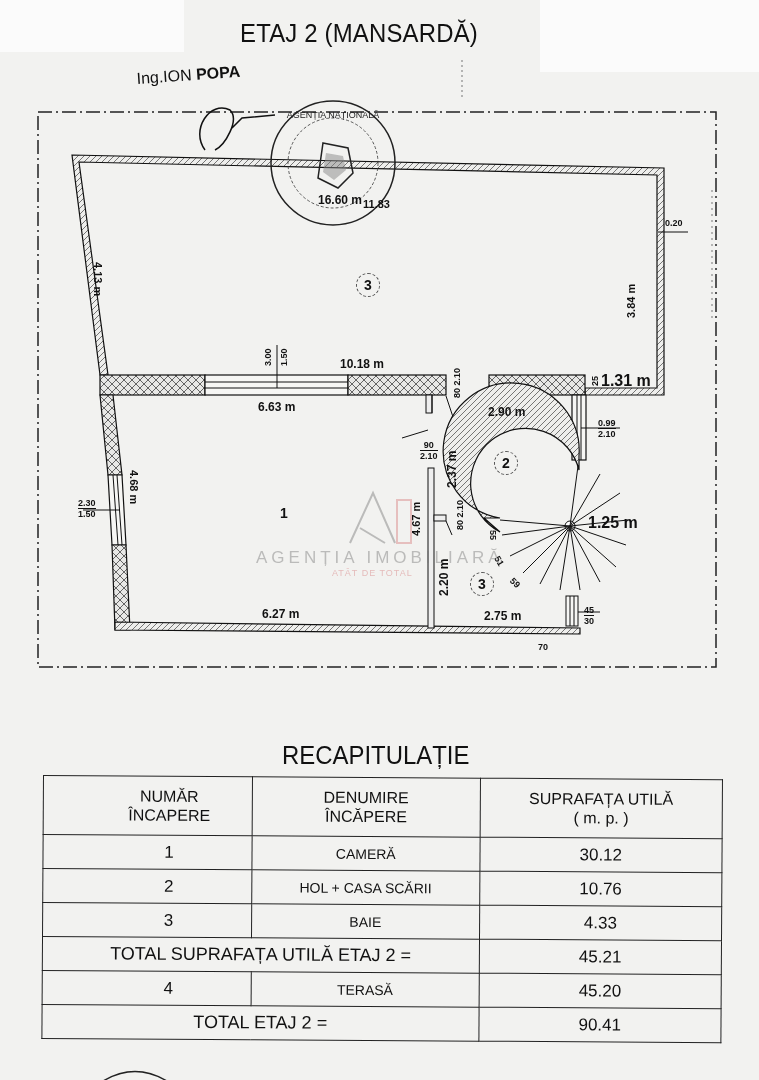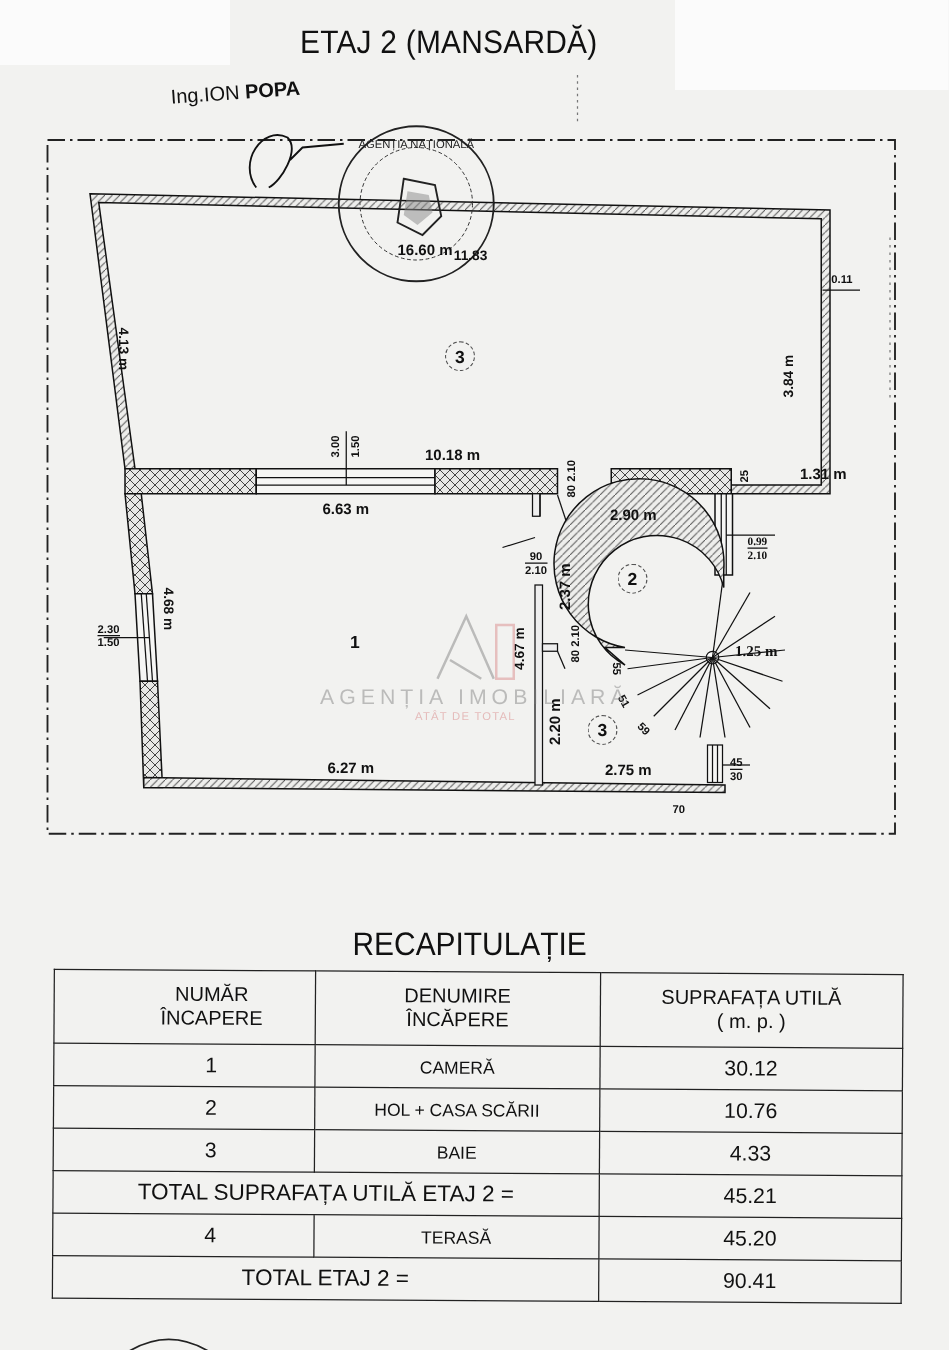--- a/index.html
+++ b/index.html
@@ -126,47 +126,47 @@
   <circle cx="65" cy="65" r="45" fill="none" stroke="#333" stroke-width="0.8" stroke-dasharray="3,2"></circle>
   <polygon points="55,45 80,50 85,75 70,90 50,80" fill="none" stroke="#222" stroke-width="1.5"></polygon>
   <path d="M58,55 L75,58 L78,72 L66,82 L55,74 Z" fill="#888" opacity="0.5"></path>
   <text x="65" y="20" font-size="9" text-anchor="middle" font-family="Liberation Sans, sans-serif" fill="#222">AGENȚIA NAȚIONALĂ</text>
   <text x="95" y="110" font-size="11" font-weight="bold" font-family="Liberation Sans, sans-serif" fill="#111">11.83</text>
 </svg>
 
 <div class="dim" style="left:318px;top:193px;font-size:12px;">16.60 m</div>
 <div class="dim v" style="left:104px;top:262px;">4.13 m</div>
 <div class="dim vr" style="left:625px;top:318px;">3.84 m</div>
-<div class="dim" style="left:665px;top:218px;font-size:9px;">0.11</div>
+<div class="dim" style="left:665px;top:218px;font-size:9px;">0.20</div>
 <div class="dim" style="left:340px;top:357px;font-size:12px;">10.18 m</div>
 <div class="dim vr" style="left:263px;top:366px;font-size:9px;">3.00</div>
 <div class="dim vr" style="left:279px;top:366px;font-size:9px;">1.50</div>
 <div class="dim" style="left:258px;top:400px;font-size:12px;">6.63 m</div>
 <div class="dim v" style="left:140px;top:470px;">4.68 m</div>
 <div class="dim vr" style="left:410px;top:536px;">4.67 m</div>
 <div class="dim" style="left:262px;top:607px;font-size:12px;">6.27 m</div>
 <div class="frac" style="left:78px;top:498px;text-align:right;">
     <span class="top">2.30</span>
     <span>1.50</span>
   </div>
 <div class="frac" style="left:420px;top:440px;">
     <span class="top">90</span>
     <span>2.10</span>
   </div>
 <div class="dim vr" style="left:452px;top:398px;font-size:9px;line-height:10px;"><span>80</span> <span>2.10</span></div>
 <div class="dim vr" style="left:455px;top:530px;font-size:9px;"><span>80</span> <span>2.10</span></div>
 <div class="dim" style="left:488px;top:405px;font-size:12px;">2.90 m</div>
 <div class="dim vr" style="left:445px;top:488px;font-size:12px;">2.37 m</div>
 <div class="dim vr" style="left:590px;top:386px;font-size:9px;">25</div>
-<div class="dim" style="left:640px;top:372px;font-size:12px;">1.31 m</div>
-<div class="frac" style="left:598px;top:428px;font-family:Liberation Serif, serif;">
+<div class="dim" style="left:601px;top:372px;font-size:16px;">1.31 m</div>
+<div class="frac" style="left:598px;top:418px;">
     <span class="top">0.99</span>
     <span>2.10</span>
   </div>
-<div class="dim" style="left:588px;top:514px;font-size:12px;font-family:Liberation Serif, serif;">1.25 m</div>
+<div class="dim" style="left:588px;top:514px;font-size:16px;">1.25 m</div>
 <div class="dim v" style="left:498px;top:530px;font-size:9px;">55</div>
 <div class="dim" style="left:494px;top:556px;font-size:9px;transform:rotate(60deg);">51</div>
 <div class="dim" style="left:510px;top:578px;font-size:9px;transform:rotate(45deg);">59</div>
 <div class="dim" style="left:538px;top:598px;font-size:9px;margin-top:44px;">70</div>
 <div class="dim vr" style="left:437px;top:596px;font-size:12px;">2.20 m</div>
 <div class="dim" style="left:484px;top:609px;font-size:12px;">2.75 m</div>
 <div class="frac" style="left:584px;top:605px;">
     <span class="top">45</span>
     <span>30</span>
   </div>

